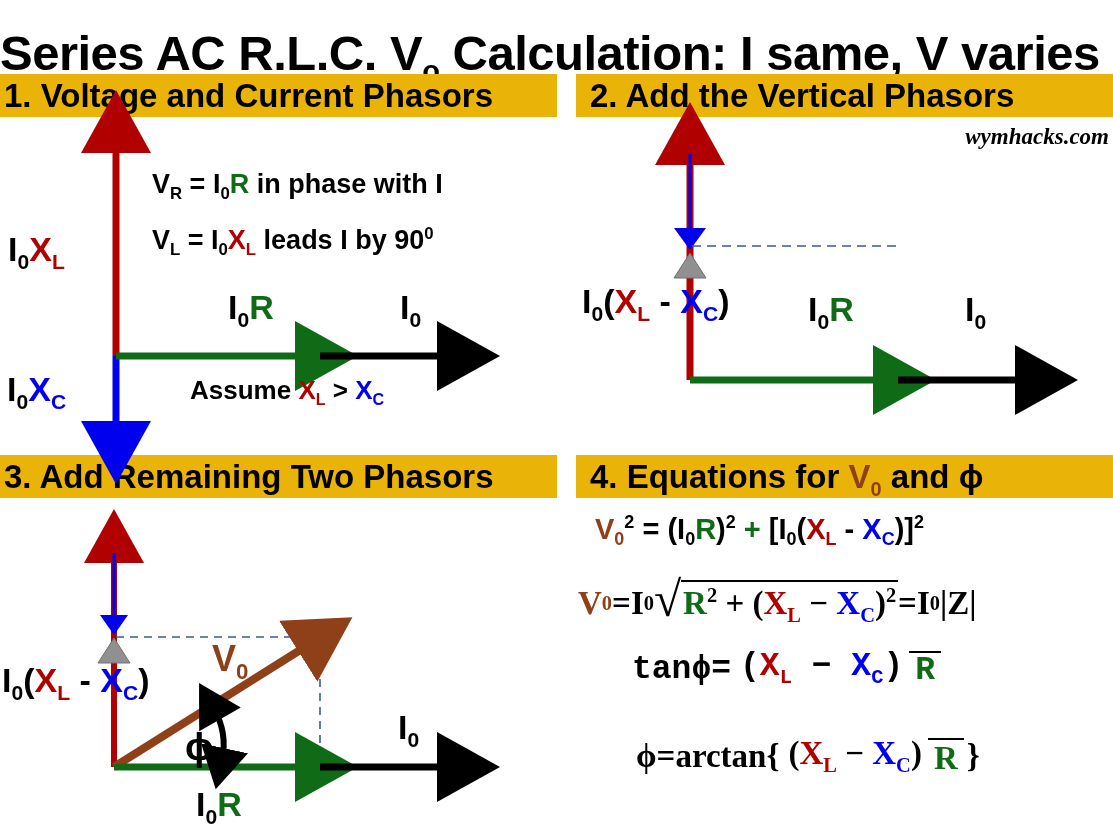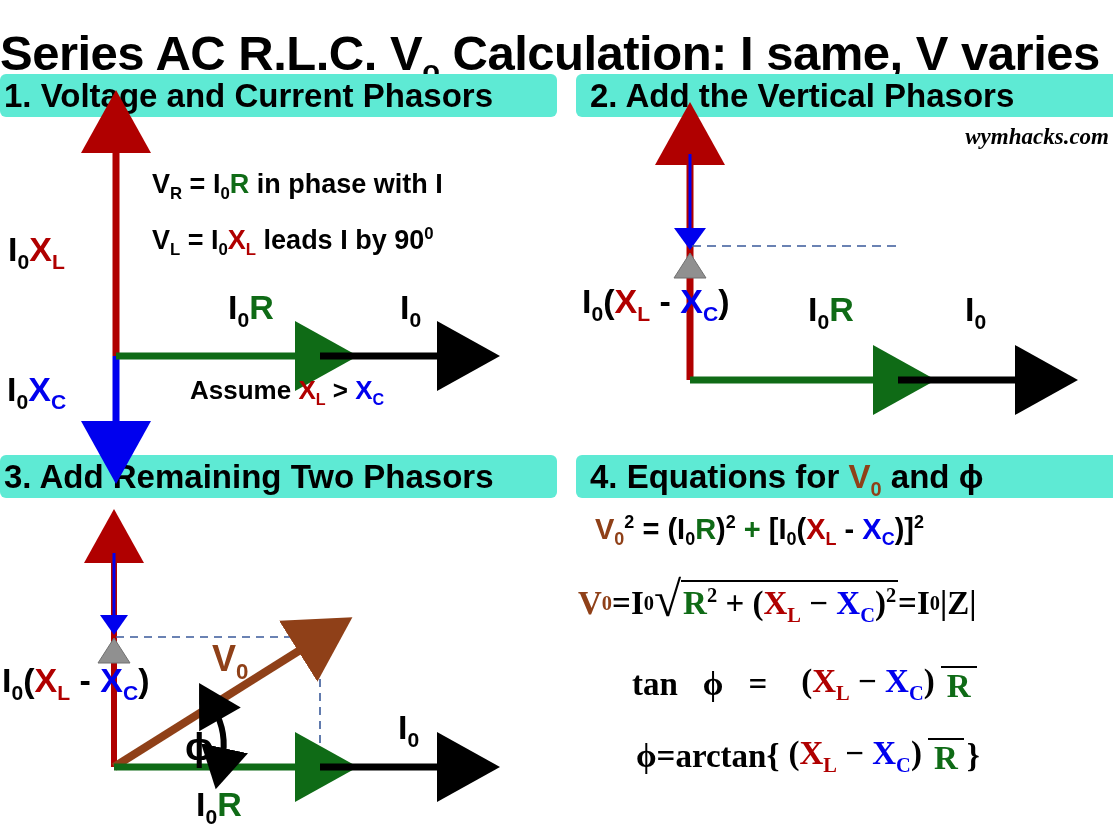--- a/index.html
+++ b/index.html
@@ -14,23 +14,23 @@
   #main-title{
     position:absolute;left:0;top:16px;width:892px;height:62px;
     text-align:center;
     font-size:49px;font-weight:bold;letter-spacing:-0.5px;
     white-space:nowrap;line-height:74px;
   }
   #main-title .sub{font-size:29px;vertical-align:sub;}
 
   
   .panel-head{
-    position:absolute;height:43px;background:#5eead4;
+    position:absolute;height:43px;background:#eab308;
     font-size:33px;font-weight:bold;line-height:43px;
-    white-space:nowrap;overflow:hidden;border-radius:6px;
+    white-space:nowrap;overflow:hidden;
   }
   #head1{left:0;top:74px;width:553px;padding-left:4px;}
   #head2{left:576px;top:74px;width:537px;padding-left:14px;}
   #head3{left:0;top:455px;width:553px;padding-left:4px;}
   #head4{left:576px;top:455px;width:537px;padding-left:14px;}
   .panel-head .sub{font-size:20px;vertical-align:sub;}
 
   
   #watermark{
     position:absolute;right:4px;top:124px;
@@ -71,23 +71,23 @@
   #p3-V0{left:212px;top:638px;font-size:36px;}
   #p3-phi{left:185px;top:726px;font-size:38px;}
   #p3-IoR{left:196px;top:785px;font-size:34px;}
   #p3-Io{left:398px;top:708px;font-size:34px;}
 
   
   #eq1{position:absolute;left:595px;top:512px;font-size:29px;font-weight:bold;white-space:nowrap;}
   #eq2{position:absolute;left:578px;top:580px;font-size:33px;font-weight:bold;
        font-family:"Liberation Serif", serif;white-space:nowrap;
        display:flex;align-items:center;}
-  #eq3{position:absolute;left:632px;top:664px;font-size:33px;font-weight:bold;
-       font-family:Liberation Serif, serif;white-space:nowrap;
-       display:flex;align-items:center;gap:25px;}
+  #eq3{position:absolute;left:632px;top:650px;font-size:33px;font-weight:bold;
+       font-family:Liberation Mono, monospace;white-space:nowrap;
+       display:flex;align-items:center;}
   #eq4{position:absolute;left:636px;top:736px;font-size:33px;font-weight:bold;
        font-family:"Liberation Serif", serif;white-space:nowrap;
        display:flex;align-items:center;}
 
   .frac{display:inline-flex;flex-direction:row;align-items:center;
         vertical-align:middle;margin:0 3px;}
   .frac .num{padding:0 6px 1px 6px;line-height:1.05;}
   .frac .den{padding:1px 6px 0 6px;line-height:1.05;border-top:2px solid #000;}
   .srt{display:inline-flex;align-items:stretch;}
   .srt .sign{font-size:1.5em;line-height:0.82;}

